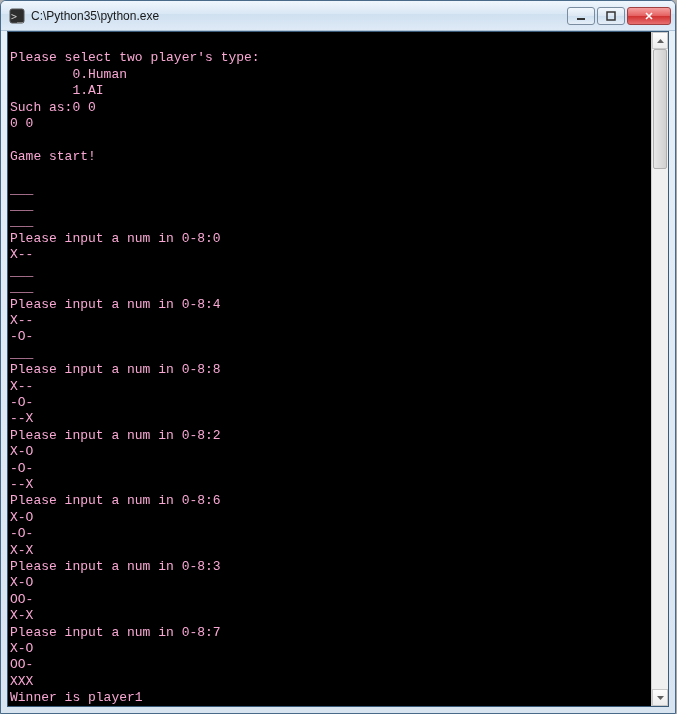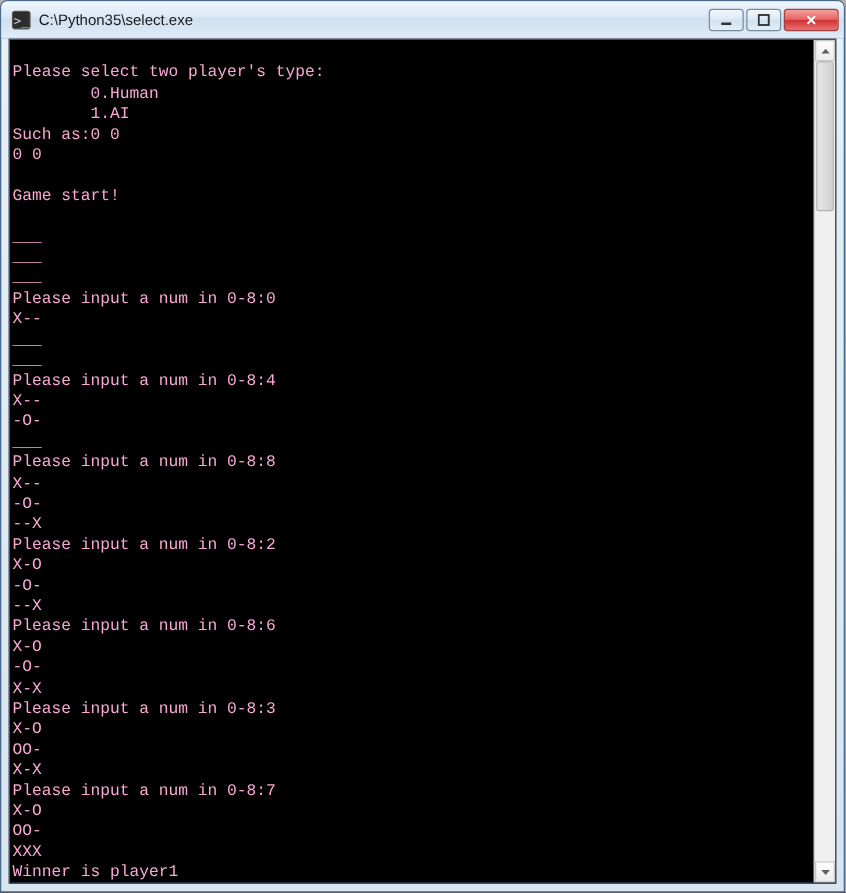--- a/index.html
+++ b/index.html
@@ -128,21 +128,21 @@
 <body>
 
 <div class="window">
   <div class="titlebar">
     <span class="titlebar-icon">
       <svg width="16" height="16" viewBox="0 0 16 16">
         <rect x="1" y="1" width="14" height="14" rx="2" fill="#2d2d2d" stroke="#555"></rect>
         <text x="8" y="12" font-size="10" text-anchor="middle" fill="#ccc" font-family="monospace">&gt;_</text>
       </svg>
     </span>
-    <div class="titlebar-title">C:\Python35\select.exe</div>
+    <div class="titlebar-title">C:\Python35\python.exe</div>
     <div class="window-controls">
       <div class="win-btn">
         <svg width="10" height="10" viewBox="0 0 10 10">
             <rect x="1" y="7" width="8" height="2" fill="#333"></rect>
           </svg>
       </div>
       <div class="win-btn">
         <svg width="10" height="10" viewBox="0 0 10 10">
             <rect x="1" y="1" width="8" height="8" fill="none" stroke="#333" stroke-width="1.5"></rect>
           </svg>

